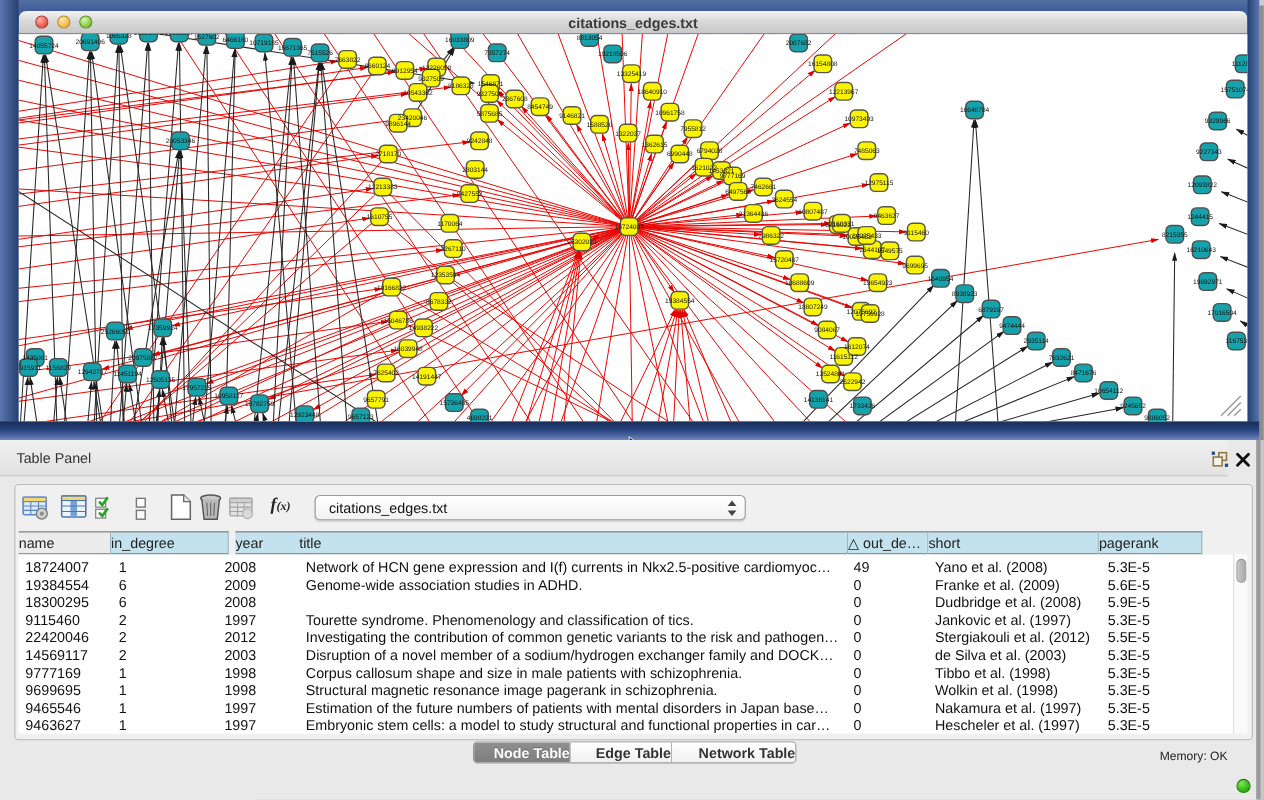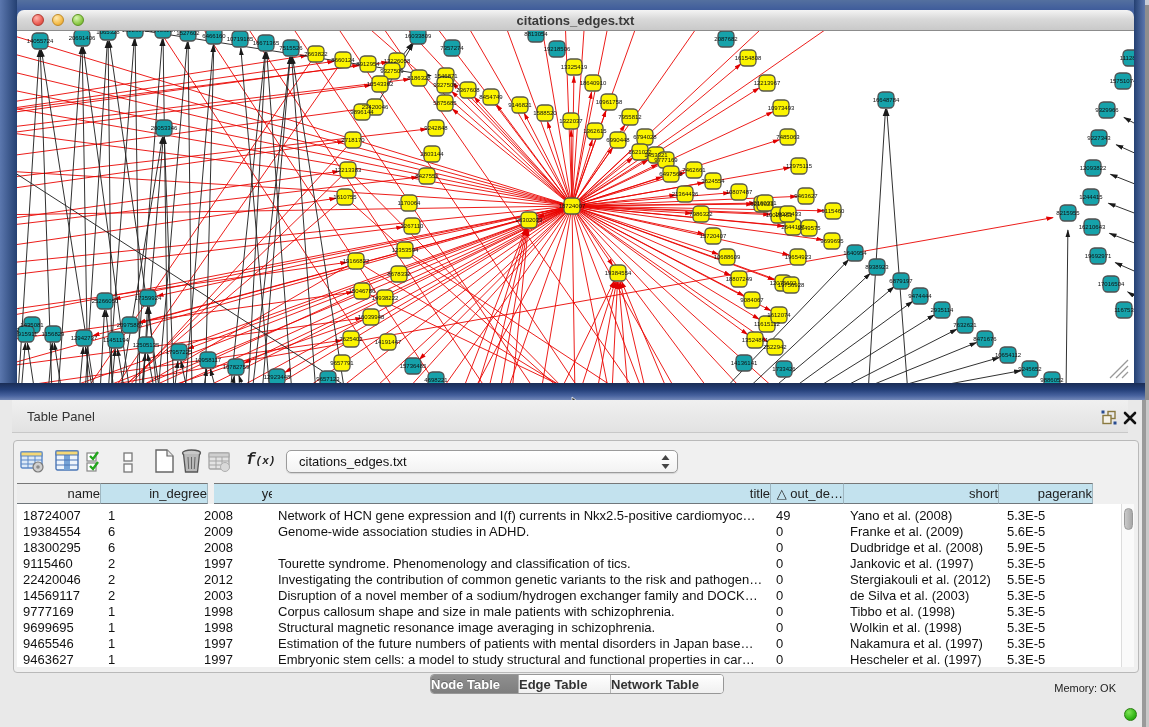--- a/index.html
+++ b/index.html
@@ -4,38 +4,38 @@
 html,body{width:1149px;height:727px;overflow:hidden;font-family:"Liberation Sans",sans-serif}
 #app{position:relative;width:1149px;height:727px;background:#e8e8e8}
 #desktop{position:absolute;left:0;top:0;width:1145px;height:400px;background:#44639f}
 #desk-b{position:absolute;left:0;top:383px;width:1145px;height:17px;background:linear-gradient(#1a2d55,#24407a 40%,#48639f 75%,#7288b8)}
 
 #rstrip{position:absolute;left:1145px;top:0;width:4px;height:400px;background:#8e8e8e}
 #titlebar{position:absolute;left:17px;top:10px;width:1117px;height:21px;border-radius:7px 7px 0 0;background:linear-gradient(#f4f4f4,#d9d9d9 45%,#c9c9c9);border-bottom:1px solid #8c8c8c}
 #title{position:absolute;left:0;top:3px;width:100%;text-align:center;font-size:13px;font-weight:bold;color:#3a3a3a}
 .tl{position:absolute;top:4px;width:12px;height:12px;border-radius:50%}
 #panel{position:absolute;left:0;top:400px;width:1142px;height:327px;background:#e9e9e9}
-#panelhead{position:absolute;left:12px;top:400px;width:1116px;height:33px;background:linear-gradient(#f0f0f0,#e2e2e2);border-bottom:1px solid #c8c8c8}
+#panelhead{position:absolute;left:0;top:400px;width:1116px;height:33px;background:linear-gradient(#f0f0f0,#e2e2e2);border-bottom:1px solid #c8c8c8}
 #panelhead span{position:absolute;left:15px;top:9px;font-size:13px;color:#333}
 #container{position:absolute;left:13px;top:440px;width:1126px;height:233px;background:#f0f0f0;border:1px solid #b9b9b9;border-radius:4px}
 #thead{position:absolute;left:17px;top:483px;height:21px;font-size:13px;color:#222}
-.hc{position:absolute;top:0;height:21px;border-top:1px solid #777;border-bottom:1px solid #70777c;border-right:1px solid #9fb6c0;background:#c3e2ee;text-align:right;line-height:20px}
+.hc{position:absolute;top:0;height:21px;border-top:1px solid #777;border-bottom:1px solid #70777c;border-right:1px solid #9fb6c0;background:#c3e2ee;text-align:left;line-height:20px}
 #tbody{position:absolute;left:17px;top:504px;width:1104px;height:163px;background:#fff;font-size:13px;color:#111}
 .row{position:absolute;left:0;width:1104px;height:16px;line-height:16px;white-space:nowrap}
 .c0{position:absolute;left:6px;width:80px}
 .c1{position:absolute;left:91px}
 .c2{position:absolute;left:187px}
 .c3{position:absolute;left:261px;width:492px;overflow:hidden}
 .c4{position:absolute;left:759px}
 .c5{position:absolute;left:833px;width:152px}
 .c6{position:absolute;left:990px}
 #vsb{position:absolute;left:1121px;top:504px;width:13px;height:163px;background:#fafafa;border-left:1px solid #ddd}
 #vsb .thumb{position:absolute;left:2px;top:4px;width:9px;height:22px;background:linear-gradient(90deg,#c9c9c9,#a8a8a8);border:1px solid #999;border-radius:5px}
 #tabs{position:absolute;left:430px;top:674px;height:20px;display:flex;border:1px solid #979797;border-radius:4px;overflow:hidden;background:#fff}
-.tab{height:100%;font-size:13px;font-weight:bold;color:#333;text-align:left;line-height:19px;background:linear-gradient(#ffffff,#f0f0f0);border-right:1px solid #b4b4b4}
+.tab{height:100%;font-size:13px;font-weight:bold;color:#333;text-align:right;line-height:19px;background:linear-gradient(#ffffff,#f0f0f0);border-right:1px solid #b4b4b4}
 .tab.on{background:linear-gradient(#8f8f8f,#7e7e7e);color:#fff;text-shadow:0 -1px 0 #666}
 #status{position:absolute;left:0;top:672px;width:1142px;height:27px}
 #status span{position:absolute;right:26px;top:10px;font-size:11px;color:#222}
 #memdot{position:absolute;right:12px;top:708px;width:13px;height:13px;border-radius:50%;background:radial-gradient(circle at 35% 30%,#7ee455,#2eb313 65%,#1e8f0a);border:1px solid #2a7d12}
 #rstrip2{position:absolute;left:1142px;top:400px;width:7px;height:327px;background:#9a9a9a;border-right:3px solid #c9c9c9}
 </style></head><body>
 <div id="app">
 <div id="desktop"></div>
 <div id="desk-b"></div>
 <div style="position:absolute;left:0;top:0;width:17px;height:383px;background:linear-gradient(90deg,#5b77ae,#244072)"></div>
@@ -634,21 +634,21 @@
 </svg>
 <svg style="position:absolute;left:208px;top:451px" width="23" height="22">
  <rect x="1" y="2" width="20" height="16" rx="1.5" fill="#e3e3e3" stroke="#a5a5a5" stroke-width="1.3"></rect>
  <rect x="1" y="2" width="20" height="4" fill="#cfcfcf" stroke="#a5a5a5"></rect>
  <line x1="8" y1="6" x2="8" y2="18" stroke="#a5a5a5"></line>
       <line x1="14" y1="6" x2="14" y2="18" stroke="#a5a5a5"></line>
  <line x1="1" y1="10" x2="21" y2="10" stroke="#a5a5a5"></line>
       <line x1="1" y1="14" x2="21" y2="14" stroke="#a5a5a5"></line>
  <circle cx="17" cy="16" r="4.5" fill="#d9d9d9" stroke="#b0b0b0"></circle>
 </svg>
-<div style="position:absolute;left:246px;top:451px;font-family:Liberation Mono, monospace;font-style:italic;font-size:16px;font-weight:bold;color:#222">f<span style="font-size:11px">(x)</span></div>
+<div style="position:absolute;left:246px;top:451px;font-family:Liberation Serif, serif;font-style:italic;font-size:16px;font-weight:bold;color:#222">f<span style="font-size:11px">(x)</span></div>
 <div style="position:absolute;left:286px;top:450px;width:392px;height:23px;background:linear-gradient(#ffffff,#f2f2f2);border:1px solid #9b9b9b;border-radius:5px;box-shadow:0 1px 1px rgba(0,0,0,.12)">
  <span style="position:absolute;left:12px;top:3px;font-size:13px;color:#111">citations_edges.txt</span>
  <svg style="position:absolute;right:6px;top:3px" width="11" height="16">
         <path d="M5.5,1 L9.5,6 L1.5,6 z" fill="#444"></path>
         <path d="M5.5,15 L9.5,10 L1.5,10 z" fill="#444"></path>
       </svg>
 </div>
 <div id="thead" style="width:1104px">
       <div class="hc" style="left:0px;width:84px;background:#ececec">name</div>
       <div class="hc" style="left:84px;width:107px;background:#c3e2ee">in_degree</div>
@@ -718,21 +718,21 @@
         <span class="c2">1998</span>
         <span class="c3">Corpus callosum shape and size in male patients with schizophrenia.</span>
         <span class="c4">0</span>
         <span class="c5">Tibbo et al. (1998)</span>
         <span class="c6">5.3E-5</span>
       </div>
       <div class="row" style="top:116px">
         <span class="c0">9699695</span>
         <span class="c1">1</span>
         <span class="c2">1998</span>
-        <span class="c3">Structural magnetic resonance image averaging in schizophrenia.</span>
+        <span class="c3">Structural magnetic resonance image pagerank in schizophrenia.</span>
         <span class="c4">0</span>
         <span class="c5">Wolkin et al. (1998)</span>
         <span class="c6">5.3E-5</span>
       </div>
       <div class="row" style="top:132px">
         <span class="c0">9465546</span>
         <span class="c1">1</span>
         <span class="c2">1997</span>
         <span class="c3">Estimation of the future numbers of patients with mental disorders in Japan base…</span>
         <span class="c4">0</span>

